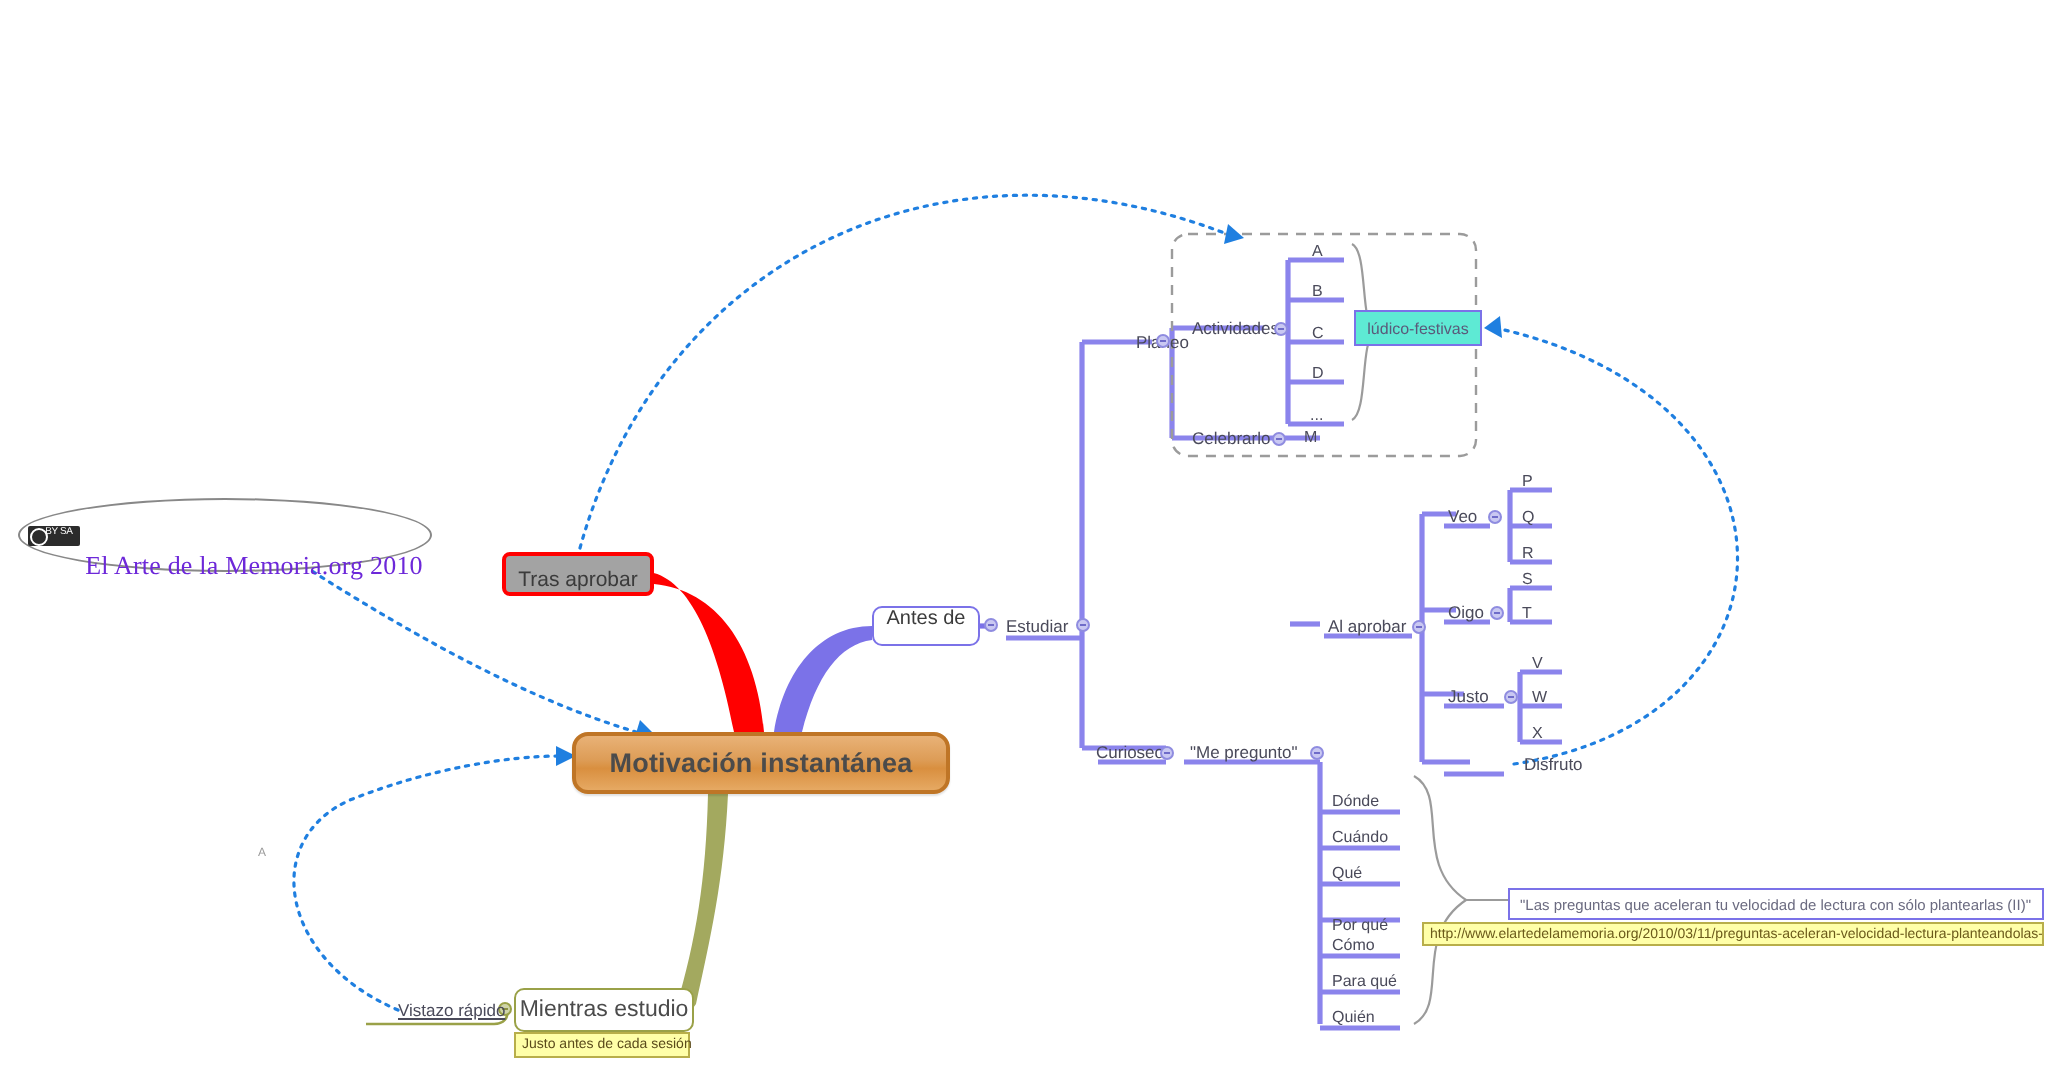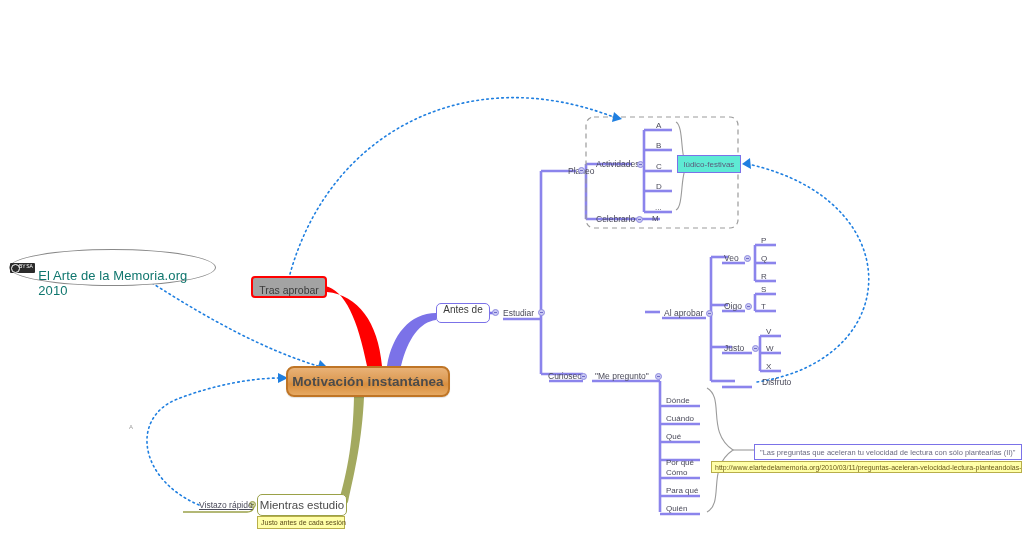--- a/index.html
+++ b/index.html
@@ -25,21 +25,21 @@
   .node {
     position: absolute;
     white-space: nowrap;
     box-sizing: border-box;
   }
 
   
   #root-node {
     left: 286px;
     top: 366px;
-    width: 164px;
+    width: 189px;
     height: 31px;
     border: 2px solid #bf7526;
     border-radius: 8px;
     background: linear-gradient(180deg, #e9b277 0%, #dd9c56 45%, #d98f3f 60%, #e6a963 100%);
     color: #4b4b4b;
     font-size: 13.5px;
     font-weight: bold;
     display: flex;
     align-items: center;
     justify-content: center;
@@ -175,23 +175,23 @@
     height: 35px;
     border: 1px solid #888888;
     border-radius: 50%;
     background: #ffffff;
     display: flex;
     align-items: center;
     justify-content: center;
     gap: 3px;
   }
   #copyright-text {
-    font-family: Liberation Sans, sans-serif;
+    font-family: Liberation Serif, serif;
     font-size: 13px;
-    color: #0f766e;
+    color: #6d28d9;
     letter-spacing: .1px;
     margin-top: 31px;
   }
   #cc-badge {
     width: 26px;
     height: 10px;
     background: #2b2b2b;
     border-radius: 1px;
     position: relative;
     overflow: hidden;

